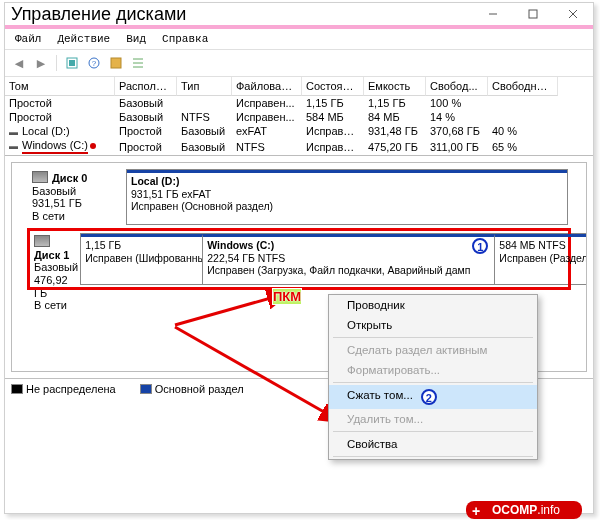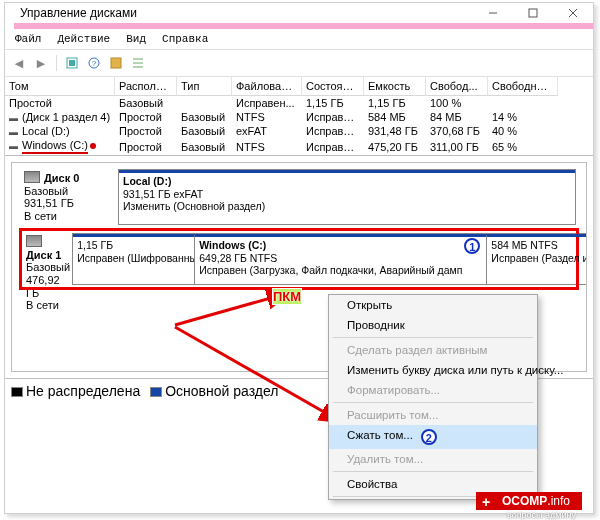--- a/index.html
+++ b/index.html
@@ -23,23 +23,22 @@
     background: #fff;
     display: flex;
     flex-direction: column;
   }
   
   .titlebar {
     height: 26px;
     display: flex;
     align-items: center;
     padding-left: 6px;
-    font-size: 12px;
-    border-bottom: 6px solid #f9a8d4;
-    margin-left: 9px;
+    font-size: 18px;
+    border-bottom: 4px solid #f9a8d4;
   }
   .titlebar .title { flex: 1; }
   .winbtn {
     width: 40px; height: 26px;
     display: flex; align-items: center; justify-content: center;
     color: #555;
   }
   .winbtn svg { width: 10px; height: 10px; }
   
   .menubar {
@@ -105,21 +104,21 @@
   .diskarea {
     margin: 6px;
     border: 1px solid #bcbcbc;
     height: 210px;
     position: relative;
     overflow: hidden;
   }
   .diskrow {
     display: flex;
     align-items: stretch;
-    margin: 6px 10px;
+    margin: 6px 18px;
     height: 56px;
     border: none;
   }
   .diskrow.highlight {
     outline: 3px solid #ea0000;
     outline-offset: 0;
     padding: 2px;
   }
   .diskinfo {
     width: 96px;
@@ -205,45 +204,45 @@
     font-size: 13px;
     top: 288px; left: 272px;
     z-index: 55;
     border: 1px solid #fff;
     text-shadow: 0 0 2px #fff, 0 0 2px #fff;
   }
   
   .legend {
     border-top: 1px solid #c0c0c0;
     padding: 4px 6px;
-    font-size: 14px;
-    display: flex;
-    gap: 10px;
+    font-size: 11px;
+    display: flex;
+    gap: 24px;
     align-items: center;
     background: #fff;
   }
   .legend .swatch {
     display: inline-block;
     width: 12px; height: 10px;
     border: 1px solid #888;
     vertical-align: -1px;
     margin-right: 3px;
   }
   .swatch.unalloc { background: #000; }
   .swatch.primary { background: #1643a6; }
   
   .watermark {
     position: absolute;
-    bottom: 10px; right: 18px;
+    bottom: 1px; right: 18px;
     font-size: 12px;
     font-weight: bold;
     color: #fff;
     background: #d40000;
-    padding: 2px 12px 2px 26px;
-    border-radius: 0;
+    padding: 2px 22px 2px 26px;
+    border-radius: 8px;
     z-index: 60;
   }
   .watermark::before {
     content: "+";
     position: absolute;
     left: 6px; top: 2px;
     font-size: 14px;
   }
   .watermark .sub {
     font-size: 9px;
@@ -332,21 +331,20 @@
         <div class="vrow">
   <div>Простой</div>
   <div>Базовый</div>
   <div></div>
   <div>Исправен...</div>
   <div>1,15 ГБ</div>
   <div>1,15 ГБ</div>
   <div>100 %</div>
         </div>
         <div class="vrow">
-          <div class="vol-icon">(Диск 1 раздел 4)</div>
   <div>Простой</div>
   <div>Базовый</div>
   <div>NTFS</div>
   <div>Исправен...</div>
   <div>584 МБ</div>
   <div>84 МБ</div>
   <div>14 %</div>
         </div>
         <div class="vrow">
           <div class="vol-icon">Local (D:)</div>
@@ -378,42 +376,42 @@
     <div class="picon dname">Диск 0</div>
     <div>Базовый</div>
     <div>931,51 ГБ</div>
     <div>В сети</div>
   </div>
   <div class="parts">
             <div class="part" style="width:100%">
 
       <div class="pname">Local  (D:)</div>
       <div>931,51 ГБ exFAT</div>
-      <div>Изменить (Основной раздел)</div>
+      <div>Исправен (Основной раздел)</div>
     </div>
           </div>
         </div>
         <div class="diskrow highlight">
           <div class="diskinfo">
     <div class="picon dname">Диск 1</div>
     <div>Базовый</div>
     <div>476,92 ГБ</div>
     <div>В сети</div>
   </div>
   <div class="parts">
             <div class="part" style="width:23%">
 
       <div class="pname"></div>
       <div>1,15 ГБ</div>
       <div>Исправен (Шифрованный</div>
     </div>
             <div class="part" style="width:55%">
       <span class="badge" style="top:1px;right:6px">1</span>
       <div class="pname">Windows  (C:)</div>
-      <div>649,28 ГБ NTFS</div>
+      <div>222,54 ГБ NTFS</div>
       <div>Исправен (Загрузка, Файл подкачки, Аварийный дамп</div>
     </div>
             <div class="part" style="width:22%">
 
       <div class="pname"></div>
       <div>584 МБ NTFS</div>
       <div>Исправен (Раздел изгот</div>
     </div>
           </div>
         </div>
@@ -440,28 +438,26 @@
       <marker id="ah2" markerWidth="8" markerHeight="8" refX="6" refY="3" orient="auto">
         <path d="M0,0 L7,3 L0,6 z" fill="#e30000"></path>
       </marker>
     </defs>
   <line x1="5" y1="5" x2="168" y2="98" stroke="#e30000" stroke-width="3" marker-end="url(#ah2)"></line>
 </svg>
 
 <div class="pkm">ПКМ</div>
 
 <div class="ctxmenu" id="ctxmenu">
+    <div class="mi">Проводник</div>
     <div class="mi">Открыть</div>
-    <div class="mi">Проводник</div>
     <div class="sep"></div>
     <div class="mi disabled">Сделать раздел активным</div>
-    <div class="mi">Изменить букву диска или путь к диску...</div>
     <div class="mi disabled">Форматировать...</div>
     <div class="sep"></div>
-    <div class="mi disabled">Расширить том...</div>
     <div class="mi highlight">Сжать том...<span class="badge" style="position: static; display: inline-block; margin-left: 8px; vertical-align: -3px;">2</span></div>
     <div class="mi disabled">Удалить том...</div>
     <div class="sep"></div>
     <div class="mi">Свойства</div>
     <div class="sep"></div>
   </div>
 
 <div class="watermark">
   <span>OCOMP</span><span style="font-weight:normal">.info</span>
   <span class="sub">вопросы админу</span>

